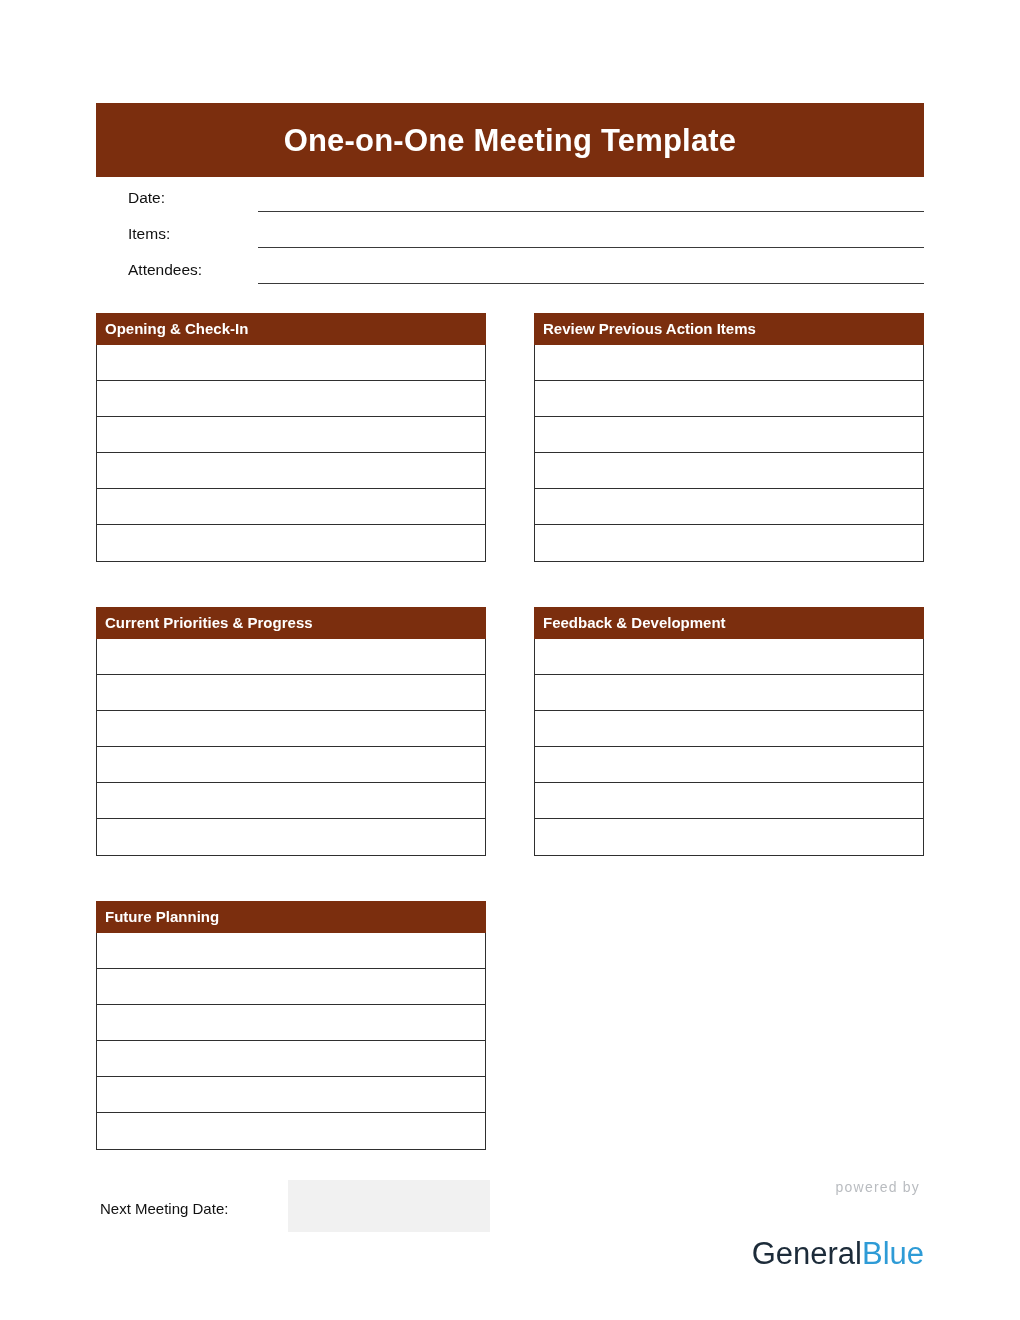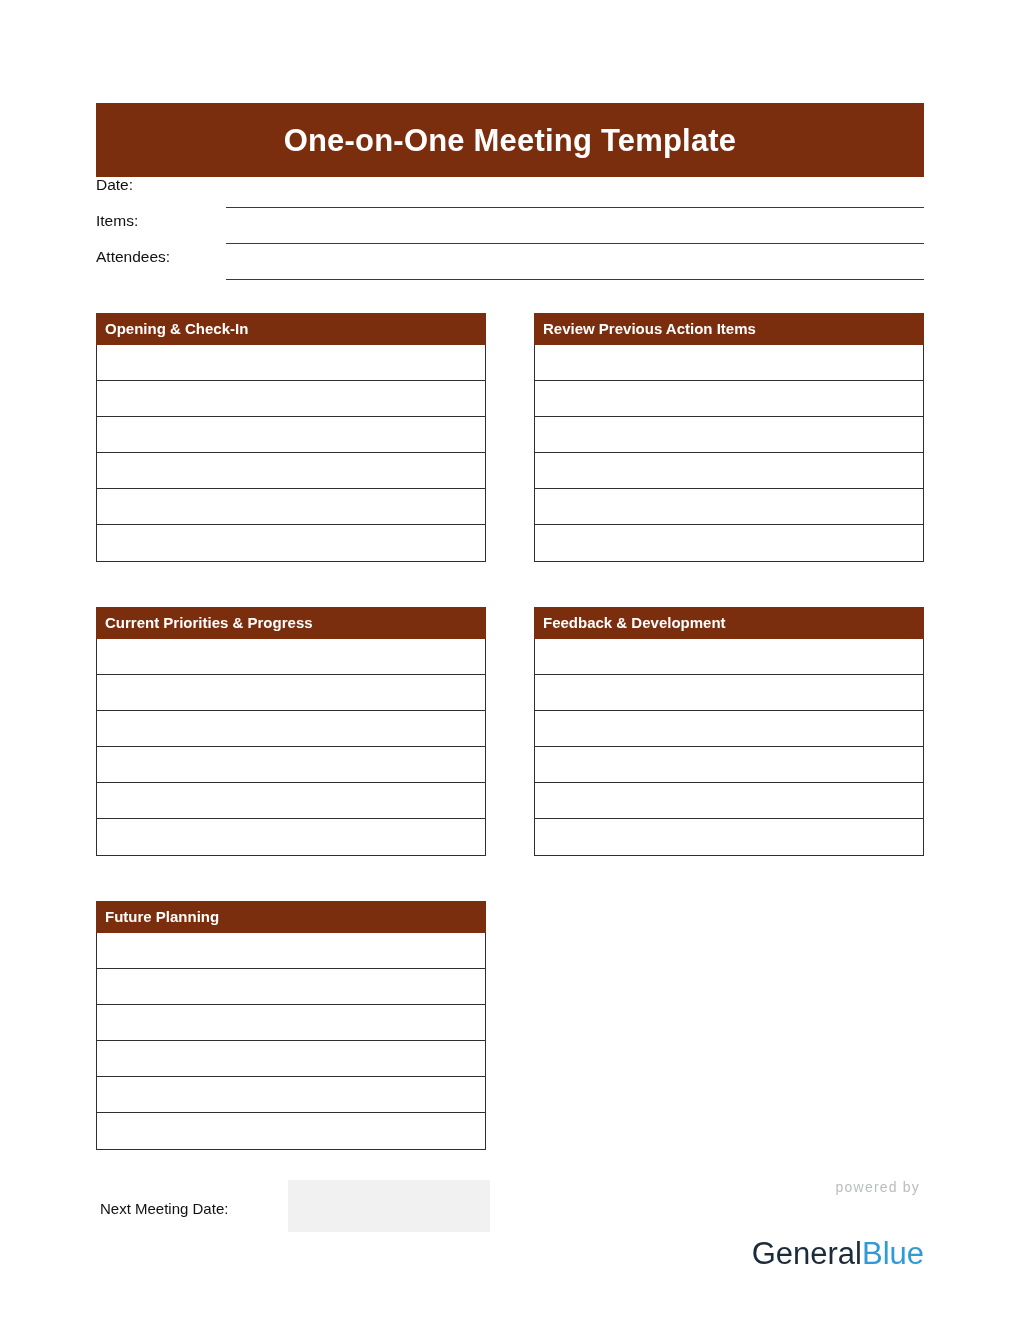--- a/index.html
+++ b/index.html
@@ -48,21 +48,23 @@
 
   
   .meta {
     position: absolute;
     left: 96px;
     top: 176px;
     width: 828px;
   }
   .meta-row {
     display: flex;
+    align-items: flex-end;
     height: 36px;
+    margin-left: 32px;
   }
   .meta-label {
     width: 130px;
     font-size: 15.5px;
     color: #111111;
     padding-bottom: 5px;
   }
   .meta-line {
     flex: 1;
     border-bottom: 1px solid #3a3a3a;

